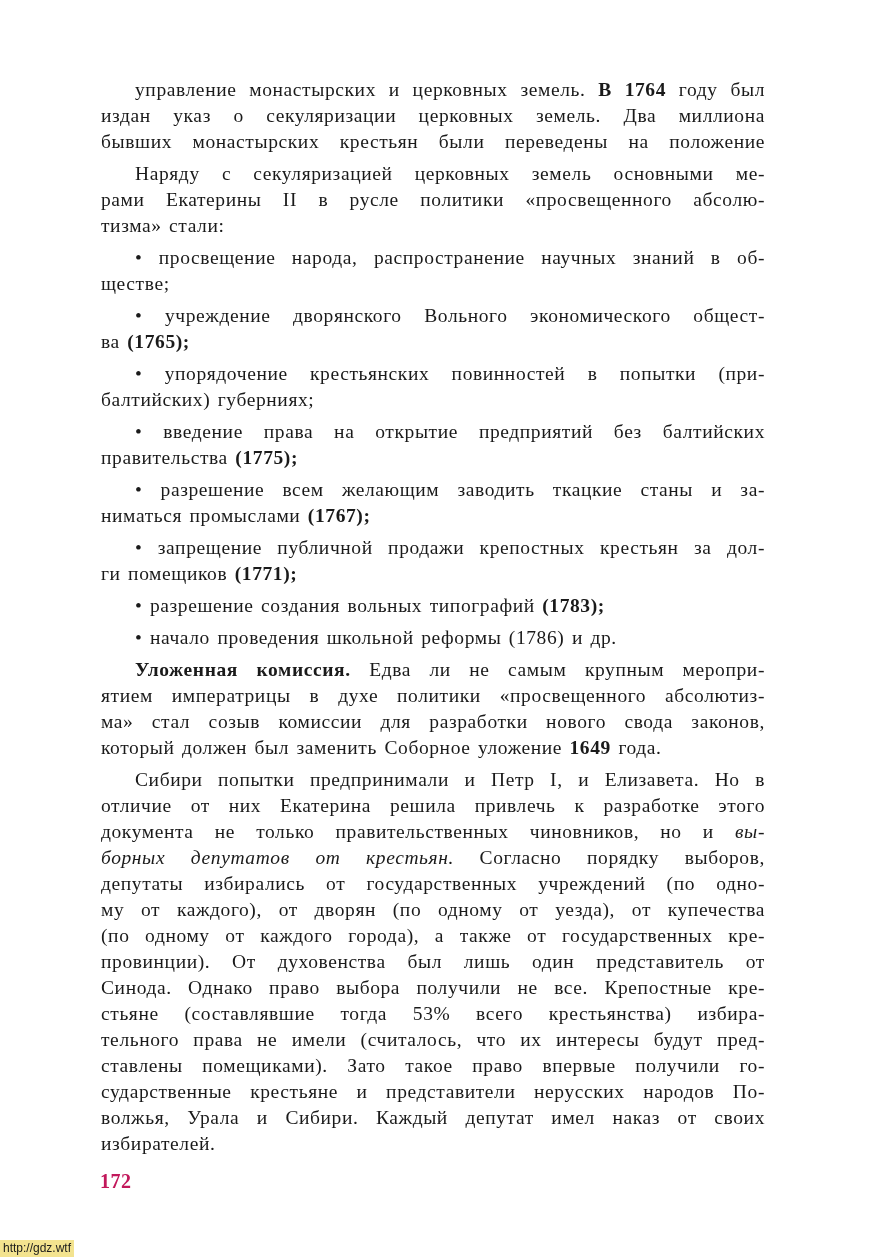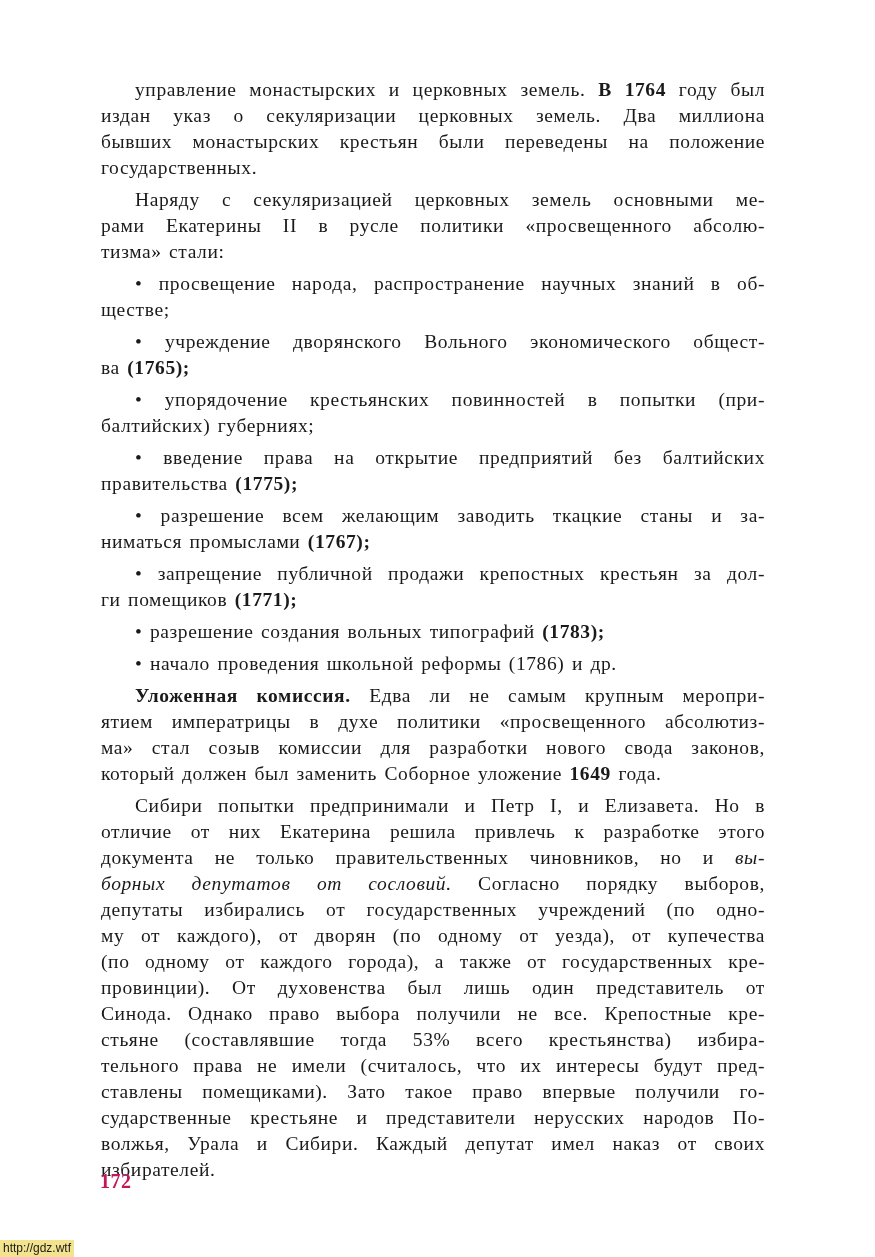--- a/index.html
+++ b/index.html
@@ -67,21 +67,20 @@
   }
 </style>
 </head>
 <body>
 
 <div class="page" id="page-body">
     <div class="para">
       <span class="line indent"><span>управление монастырских и церковных земель. </span><span class="b">В 1764</span><span> году был</span></span>
       <span class="line"><span>издан указ о секуляризации церковных земель. Два миллиона</span></span>
       <span class="line"><span>бывших монастырских крестьян были переведены на положение</span></span>
-      <span class="line last"><span>государственных.</span></span>
     </div>
     <div class="para">
       <span class="line indent"><span>Наряду с секуляризацией церковных земель основными ме-</span></span>
       <span class="line"><span>рами Екатерины II в русле политики «просвещенного абсолю-</span></span>
       <span class="line last"><span>тизма» стали:</span></span>
     </div>
     <div class="para">
       <span class="line indent"><span>• просвещение народа, распространение научных знаний в об-</span></span>
       <span class="line last"><span>ществе;</span></span>
     </div>
@@ -114,21 +113,21 @@
     <div class="para">
       <span class="line indent"><span class="b">Уложенная комиссия.</span><span> Едва ли не самым крупным меропри-</span></span>
       <span class="line"><span>ятием императрицы в духе политики «просвещенного абсолютиз-</span></span>
       <span class="line"><span>ма» стал созыв комиссии для разработки нового свода законов,</span></span>
       <span class="line last"><span>который должен был заменить Соборное уложение </span><span class="b">1649</span><span> года.</span></span>
     </div>
     <div class="para">
       <span class="line indent"><span>Сибири попытки предпринимали и Петр I, и Елизавета. Но в</span></span>
       <span class="line"><span>отличие от них Екатерина решила привлечь к разработке этого</span></span>
       <span class="line"><span>документа не только правительственных чиновников, но и </span><span class="i">вы-</span></span>
-      <span class="line"><span class="i">борных депутатов от сословий.</span><span> Согласно порядку выборов,</span></span>
+      <span class="line"><span class="i">борных депутатов от крестьян.</span><span> Согласно порядку выборов,</span></span>
       <span class="line"><span>депутаты избирались от государственных учреждений (по одно-</span></span>
       <span class="line"><span>му от каждого), от дворян (по одному от уезда), от купечества</span></span>
       <span class="line"><span>(по одному от каждого города), а также от государственных кре-</span></span>
       <span class="line"><span>провинции). От духовенства был лишь один представитель от</span></span>
       <span class="line"><span>Синода. Однако право выбора получили не все. Крепостные кре-</span></span>
       <span class="line"><span>стьяне (составлявшие тогда 53% всего крестьянства) избира-</span></span>
       <span class="line"><span>тельного права не имели (считалось, что их интересы будут пред-</span></span>
       <span class="line"><span>ставлены помещиками). Зато такое право впервые получили го-</span></span>
       <span class="line"><span>сударственные крестьяне и представители нерусских народов По-</span></span>
       <span class="line"><span>волжья, Урала и Сибири. Каждый депутат имел наказ от своих</span></span>

